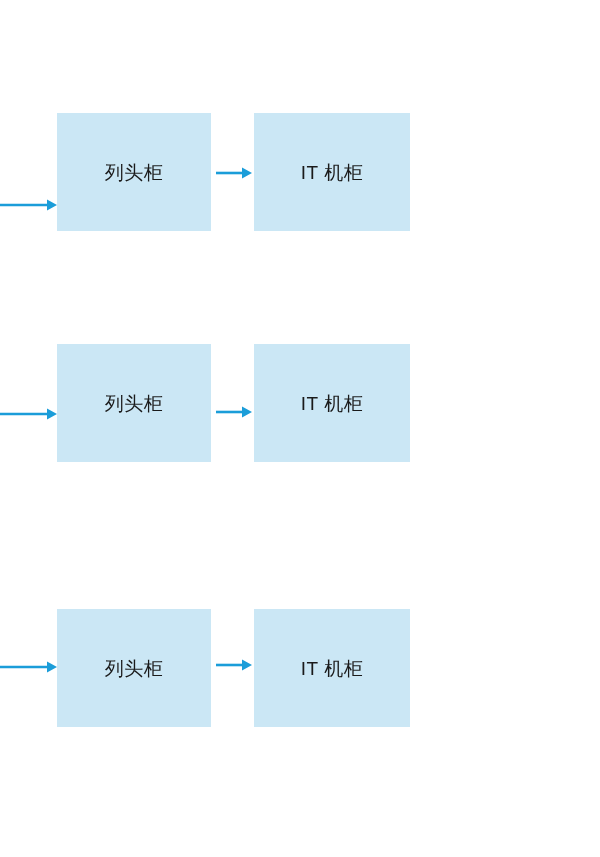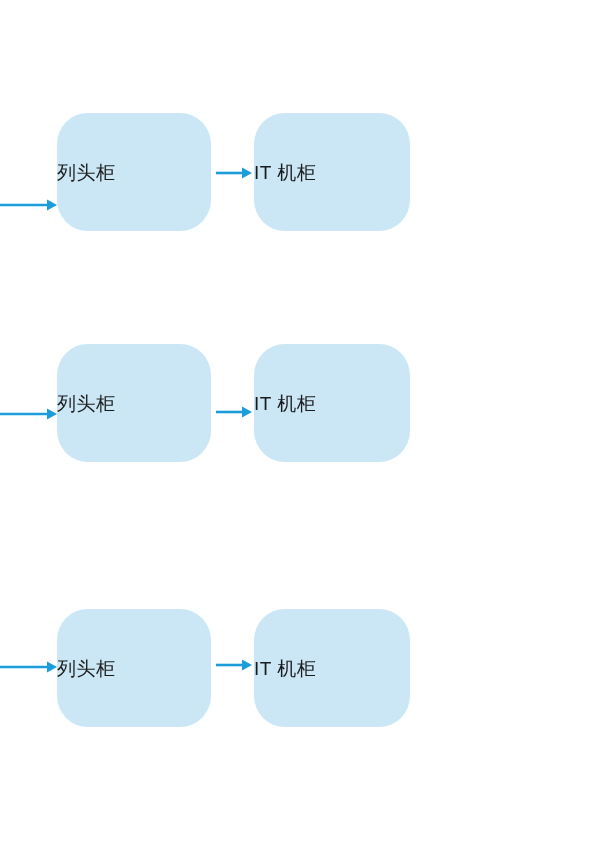--- a/index.html
+++ b/index.html
@@ -20,21 +20,21 @@
     width: 600px;
     height: 857px;
     background: #ffffff;
   }
   .node-box {
     position: absolute;
     box-sizing: border-box;
     background: #cbe7f5;
     display: flex;
     align-items: center;
-    border-radius: 31px;
+    justify-content: center;
   }
   .node-label {
     font-size: 19px;
     line-height: 1;
     color: #1a1a1a;
     letter-spacing: 0.5px;
     white-space: nowrap;
     font-weight: 400;
   }
   .arrow {

